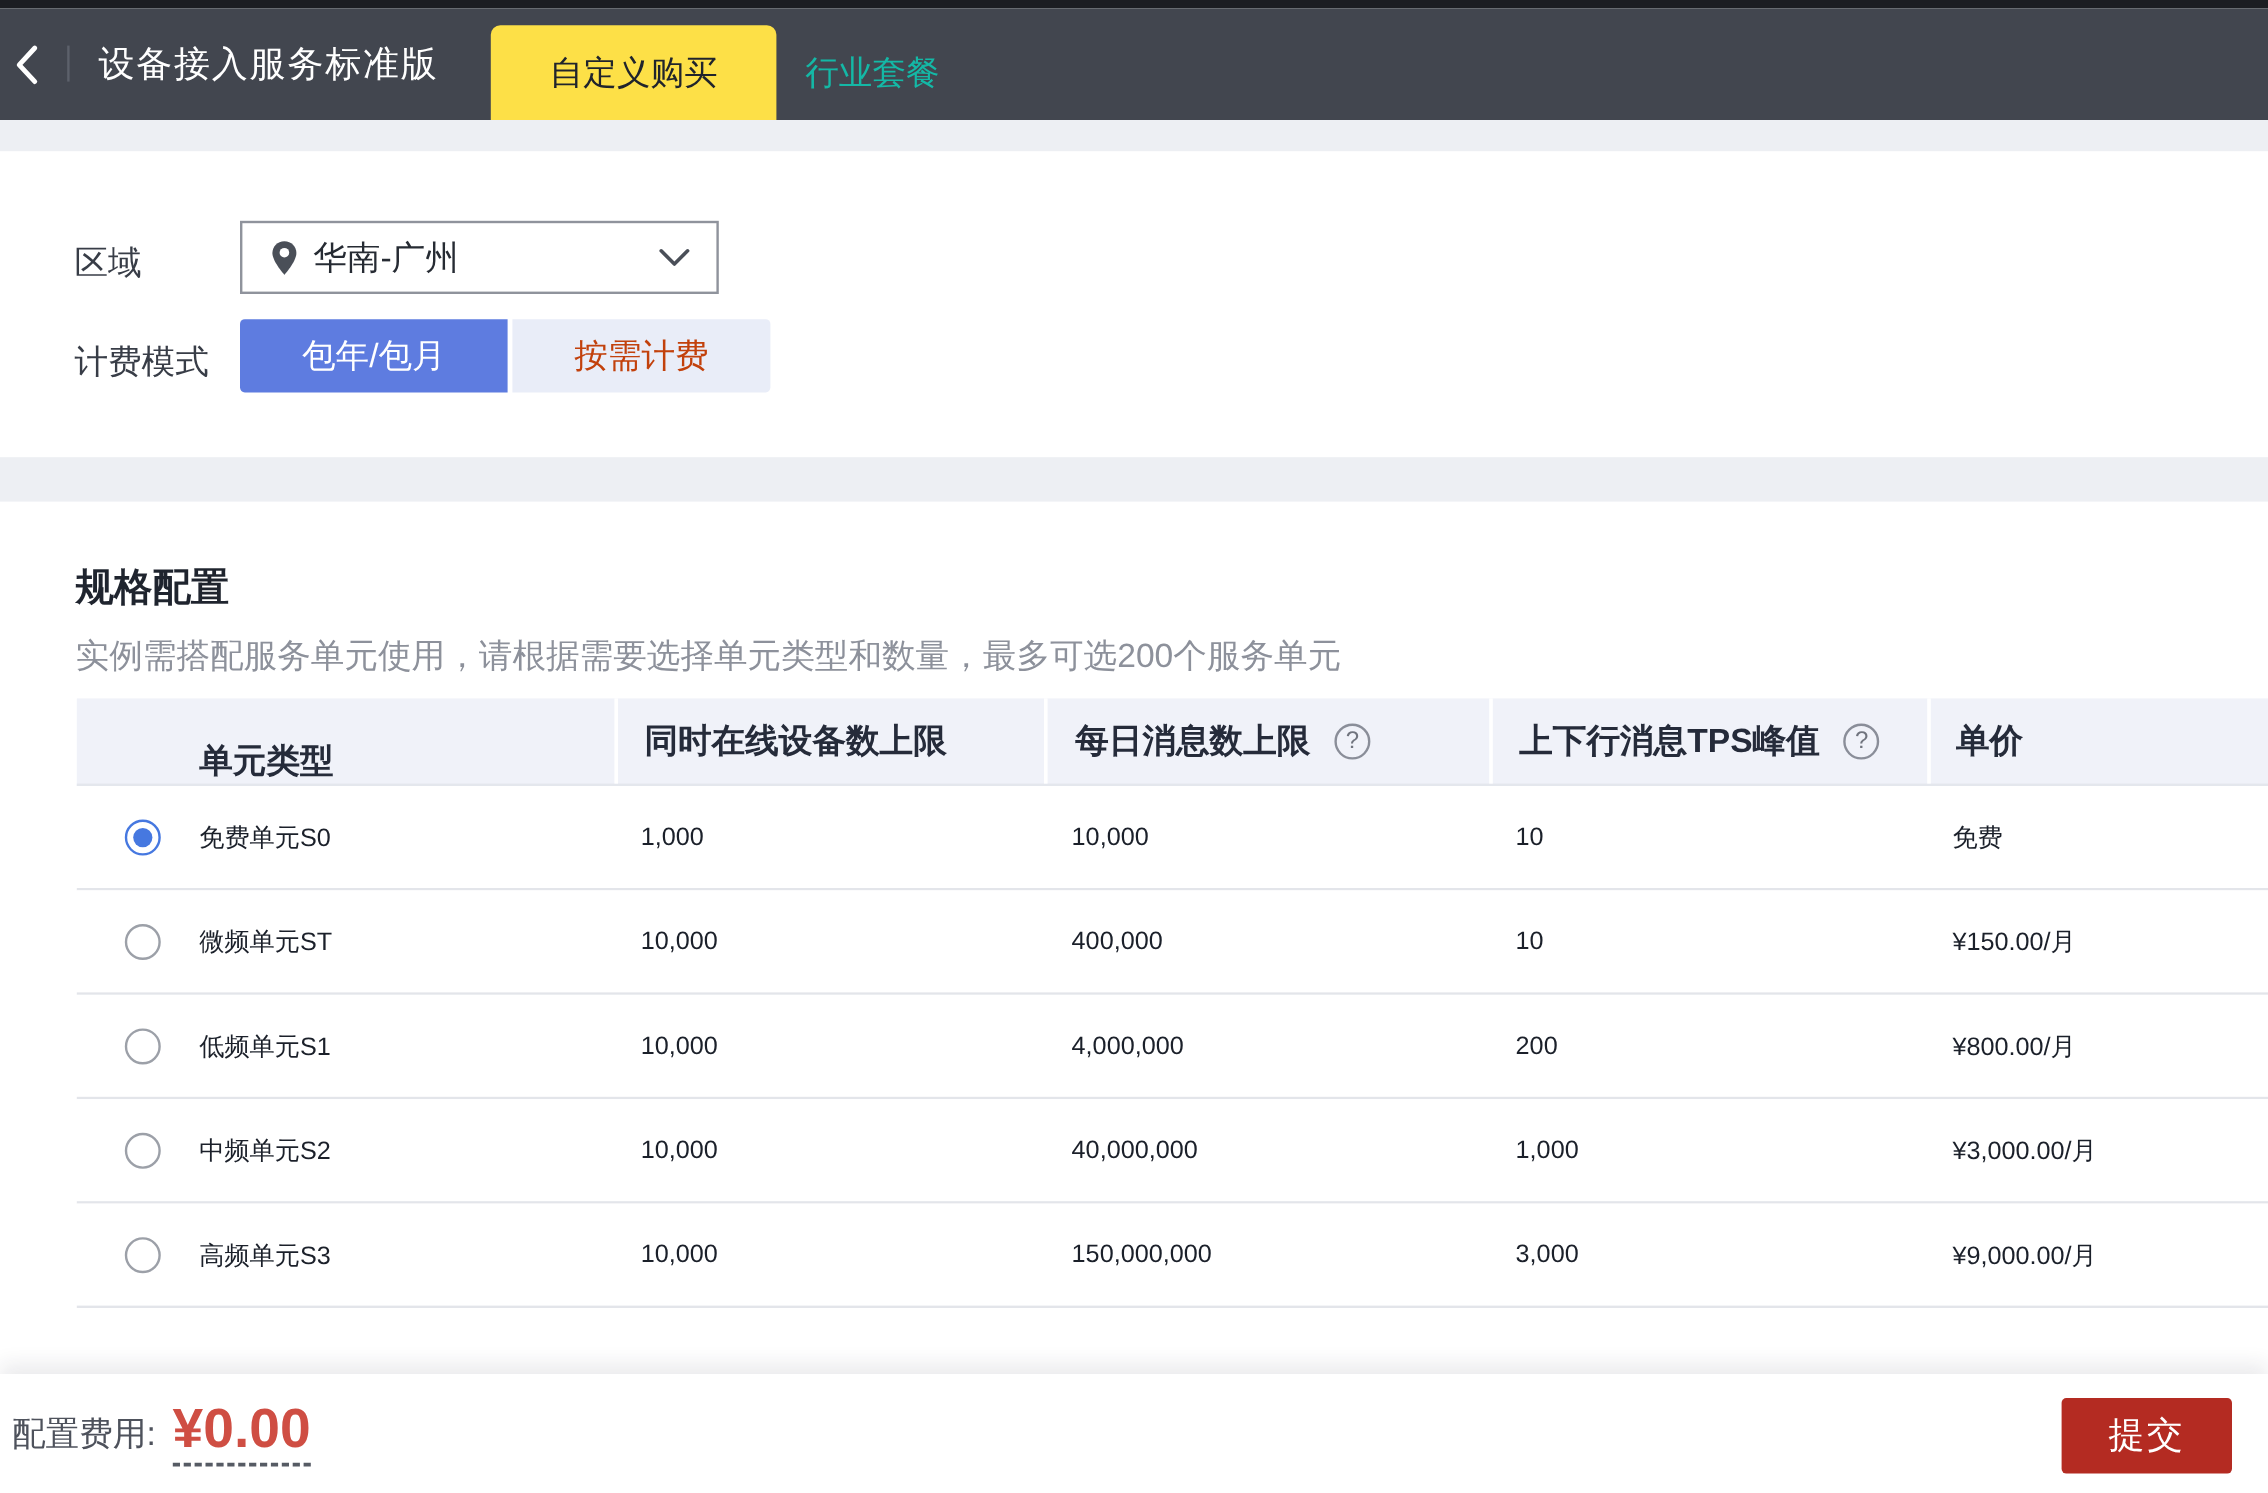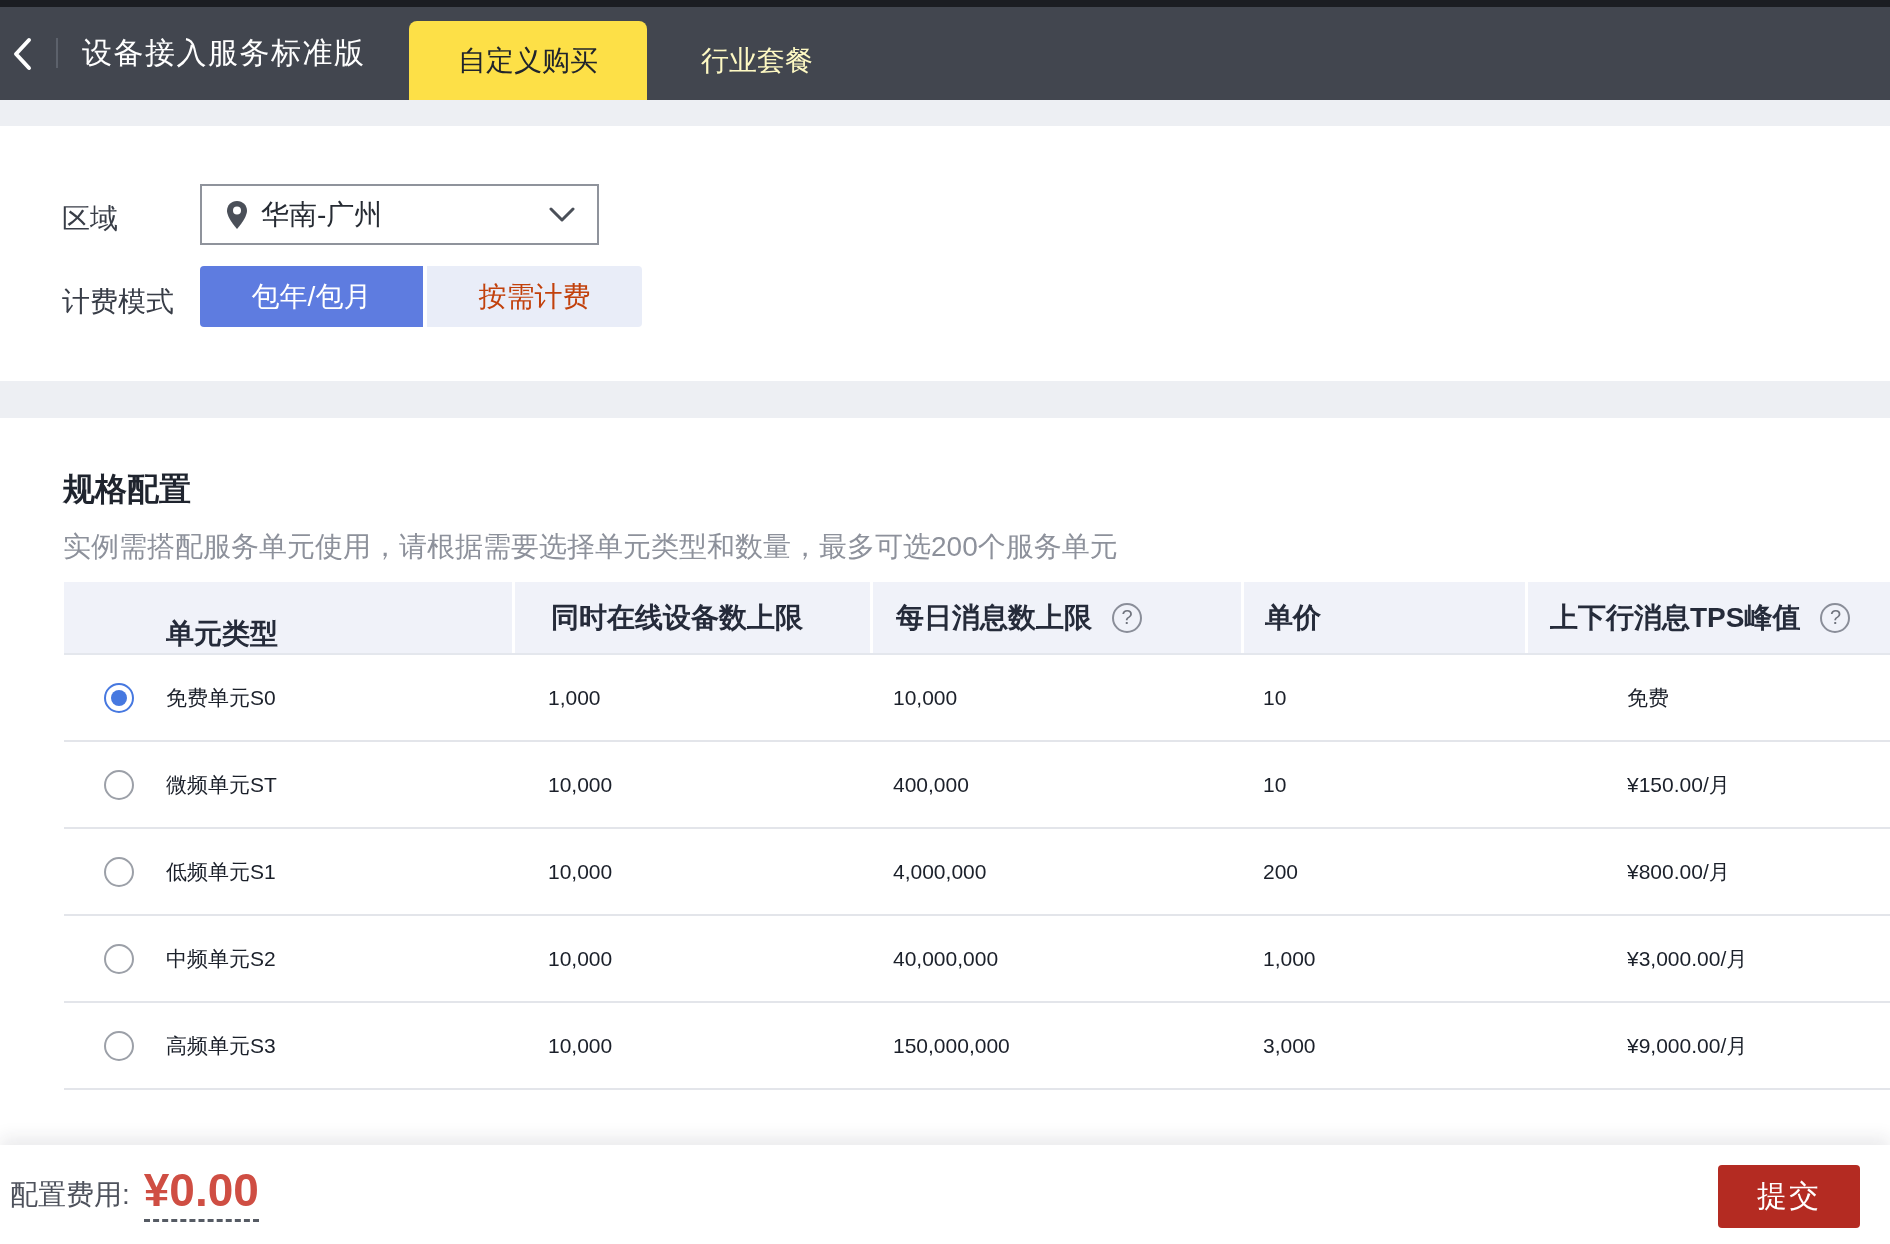--- a/index.html
+++ b/index.html
@@ -16,21 +16,21 @@
   .header { position:absolute; left:0; top:7px; width:100%; height:93px; background:#42464f; }
   .back-btn { position:absolute; left:8px; top:30px; width:28px; height:34px;
     display:flex; align-items:center; justify-content:center; cursor:pointer; }
   .hdr-divider { position:absolute; left:56px; top:31px; width:2px; height:30px; background:#5c616b; }
   .hdr-title { position:absolute; left:82px; top:0; height:93px; display:flex; align-items:center;
     color:#ffffff; font-size:30px; font-weight:500; letter-spacing:1.5px; }
   .tab { position:absolute; top:14px; height:79px; display:flex; align-items:center; justify-content:center;
     font-size:28px; cursor:pointer; }
   .tab.active { left:409px; width:238px; background:#fde047; border-radius:8px 8px 0 0;
     color:#20242c; font-weight:500; }
-  .tab.inactive { left:647px; width:220px; color:#fef9c3; }
+  .tab.inactive { left:617px; width:220px; color:#14b8a6; }
 
   
   .band1 { position:absolute; left:0; top:100px; width:100%; height:26px; background:#edeff3; }
   .band2 { position:absolute; left:0; top:381px; width:100%; height:37px; background:#edeff3; }
 
   
   .form-label { position:absolute; left:62px; font-size:28px; color:#383d47; }
   .region-label { top:200px; }
   .billing-label { top:283px; }
   .region-select { position:absolute; left:200px; top:184px; width:399px; height:61px;
@@ -49,21 +49,21 @@
   .spec-heading { position:absolute; left:63px; top:468px; font-size:32px; font-weight:700; color:#1f242e; }
   .spec-desc { position:absolute; left:63px; top:528px; font-size:28px; color:#8d919b; }
 
   
   .table { position:absolute; left:64px; top:582px; width:1826px; }
   .thead { display:flex; height:73px; background:#f0f2f9; border-bottom:2px solid #e4e7ed; }
   .thead .cell { display:flex; align-items:center; font-size:28px; font-weight:700; color:#252b3a; }
   .thead .cell + .cell { border-left:3px solid #ffffff; }
   .cell { display:flex; align-items:center; }
   .c1 { width:448px; }  .thead .c1 { padding-left:102px;align-items:flex-end; }
-  .c2 { width:358px; padding-left:36px; }
+  .c2 { width:358px; padding-left:22px; }
   .c3 { width:371px; padding-left:23px; }
   .c4 { width:365px; padding-left:22px; }
   .c5 { flex:1; padding-left:21px; }
   .help-icon { margin-left:20px; width:30px; height:30px; border:2px solid #8a8e99; border-radius:50%;
     display:flex; align-items:center; justify-content:center; color:#70747e;
     font-size:20px; font-weight:400; cursor:pointer; flex:0 0 auto; }
   .help-icon::after { content:"?"; }
 
   .trow { display:flex; height:87px; border-bottom:2px solid #e3e5ea; background:#fff; }
   .trow .cell { font-size:21px; color:#1b202a; }
@@ -136,26 +136,26 @@
       <div class="cell c1">
         <span>单元类型</span>
       </div>
       <div class="cell c2">
         <span>同时在线设备数上限</span>
       </div>
       <div class="cell c3">
         <span>每日消息数上限</span>
         <span class="help-icon"></span>
       </div>
-      <div class="cell c5">
-        <span>单价</span>
-      </div>
       <div class="cell c4">
         <span>上下行消息TPS峰值</span>
         <span class="help-icon"></span>
+      </div>
+      <div class="cell c5">
+        <span>单价</span>
       </div>
     </div>
     <div>
         <div class="trow">
           <div class="cell c1" style="padding-left:0">
             <span class="radio sel"></span>
             <span class="unit-name">免费单元S0</span>
           </div>
           <div class="cell c2">1,000</div>
           <div class="cell c3">10,000</div>

